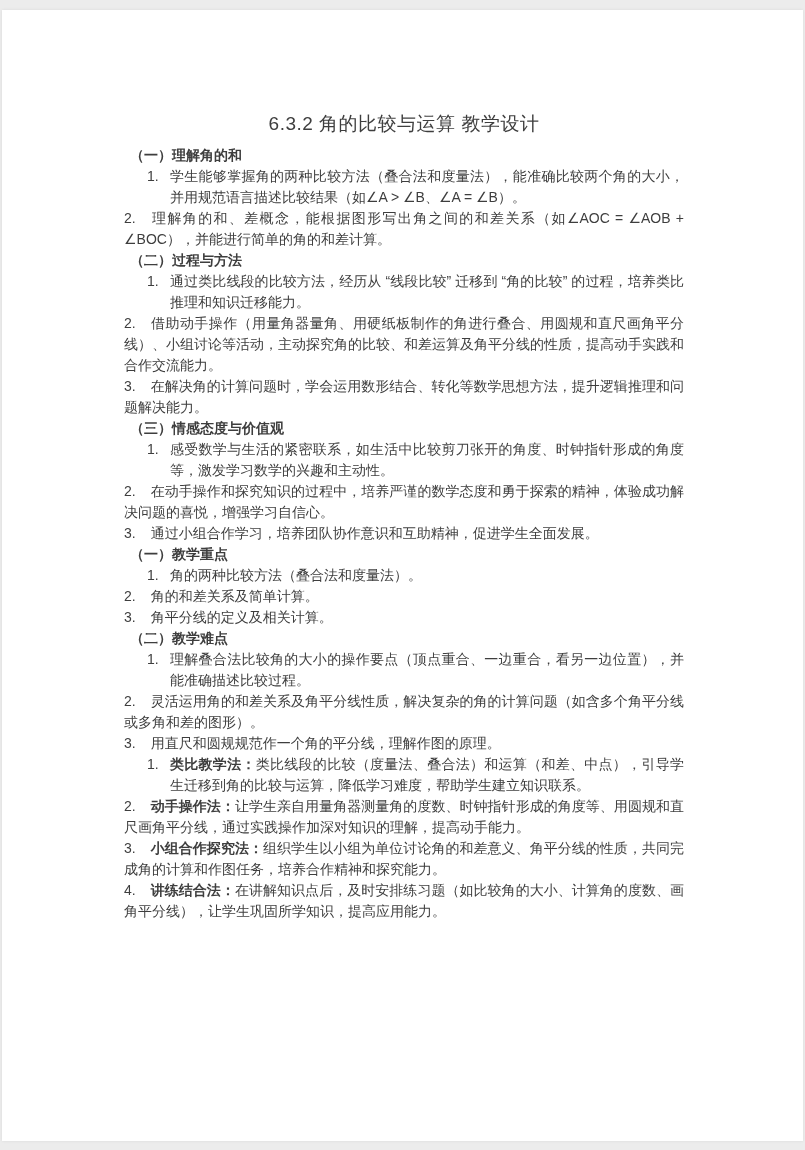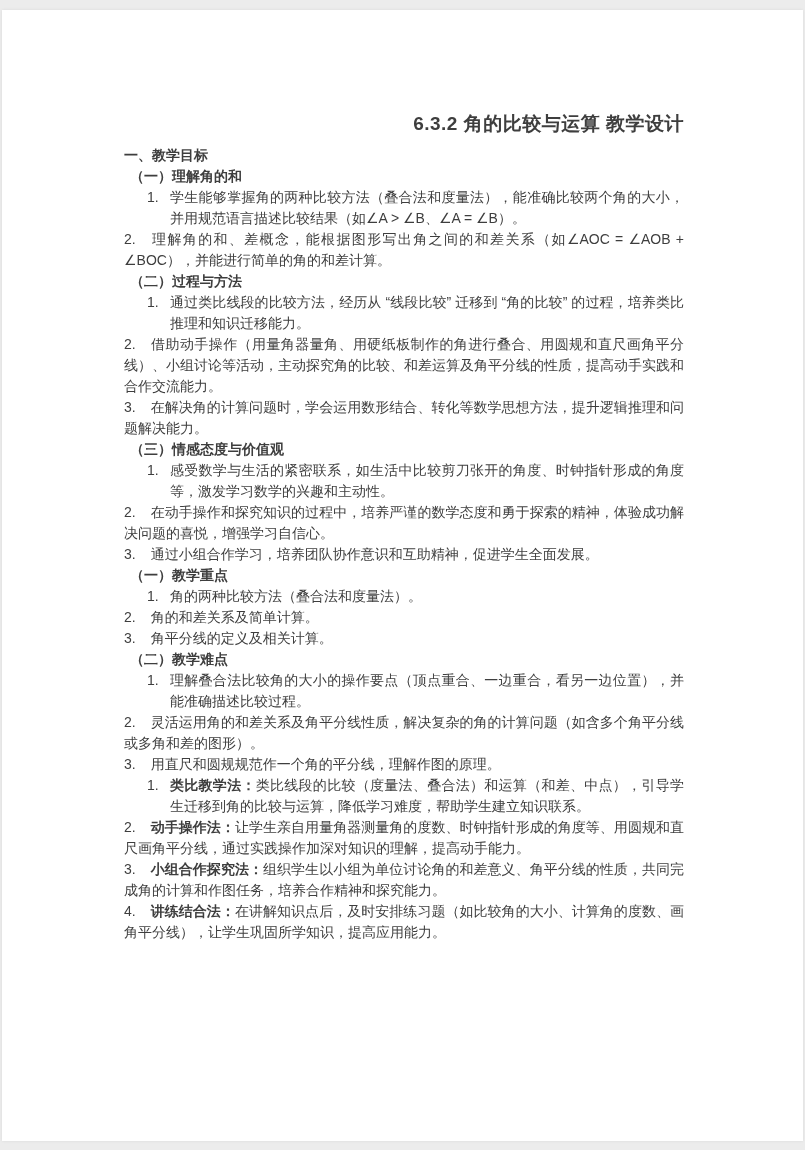--- a/index.html
+++ b/index.html
@@ -17,24 +17,24 @@
     box-shadow: 0 0 3px rgba(0,0,0,0.08);
   }
   .doc {
     position: absolute;
     left: 0; top: 0; right: 0;
     padding: 0 119px 0 122px;
     color: #3e3e3e;
   }
   .title {
     margin-top: 101px;
-    text-align: right;
+    text-align: center;
     font-size: 19px;
     line-height: 26px;
-    font-weight: bold;
+    font-weight: normal;
     letter-spacing: 0.5px;
   }
   .body {
     margin-top: 8px;
     font-size: 14px;
     line-height: 21px;
   }
   .h2 { font-weight: bold; }
   .h3 { font-weight: bold; padding-left: 6px; }
   .li {
@@ -54,21 +54,20 @@
 <body>
 
 <div class="viewport">
   <div class="paper">
     <div class="doc">
 
       <div class="title">6.3.2 角的比较与运算 教学设计</div>
 
       <div class="body">
 
-        <div class="h2">一、教学目标</div>
         <div class="h3">（一）理解角的和</div>
         <div class="li">
           <span class="num">1.</span><span>学生能够掌握角的两种比较方法（叠合法和度量法），能准确比较两个角的大小，并用规范语言描述比较结果（如∠A &gt; ∠B、∠A = ∠B）。</span>
         </div>
         <div class="p">
           <span class="num">2.</span><span>理解角的和、差概念，能根据图形写出角之间的和差关系（如∠AOC = ∠AOB + ∠BOC），并能进行简单的角的和差计算。</span>
         </div>
 
         <div class="h3">（二）过程与方法</div>
         <div class="li">

